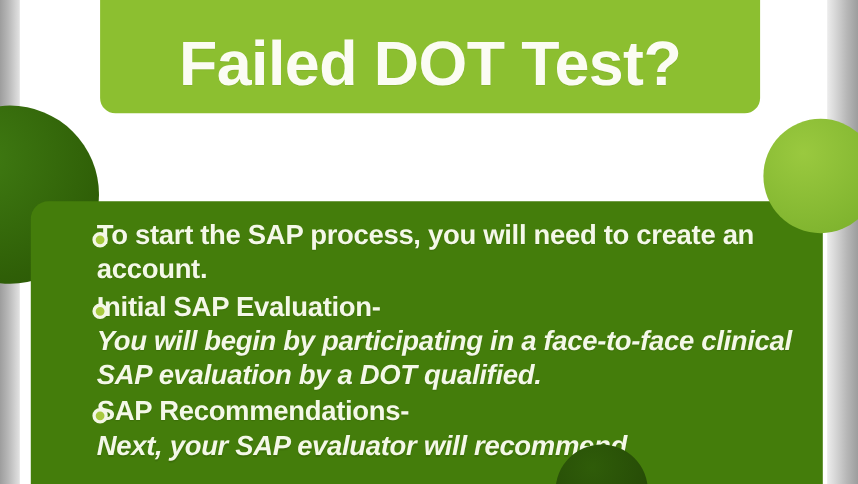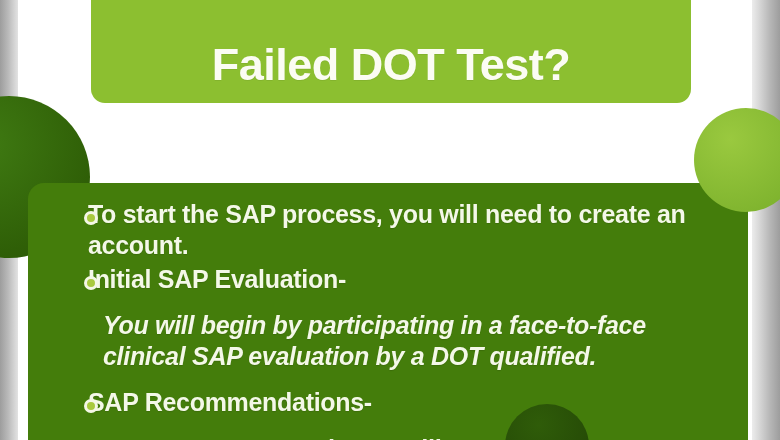--- a/index.html
+++ b/index.html
@@ -76,21 +76,21 @@
     z-index: 5;
     display: flex;
     align-items: flex-end;
     justify-content: center;
     box-sizing: border-box;
     padding-bottom: 16px;
   }
   .title-text {
     color: #fbfcf3;
     font-family: "Liberation Sans", sans-serif;
-    font-size: 45px;
+    font-size: 57px;
     font-weight: bold;
     letter-spacing: -0.5px;
     line-height: 1;
     white-space: nowrap;
     text-shadow: 0 1px 0 rgba(0,0,0,0.06);
   }
 
   
   .content-card {
     position: absolute;
@@ -137,21 +137,21 @@
     text-shadow: 0 1px 1px rgba(0,0,0,0.12);
   }
   .item-detail {
     color: #f4f8e8;
     font-family: "Liberation Sans", sans-serif;
     font-size: 25px;
     font-weight: bold;
     font-style: italic;
     line-height: 1.25;
     letter-spacing: -0.3px;
-    margin: 15px;
+    margin: 0;
     text-shadow: 0 1px 1px rgba(0,0,0,0.12);
   }
   .card-inner {
     position: relative;
     z-index: 2;
   }
 </style>
 </head>
 <body>
 

